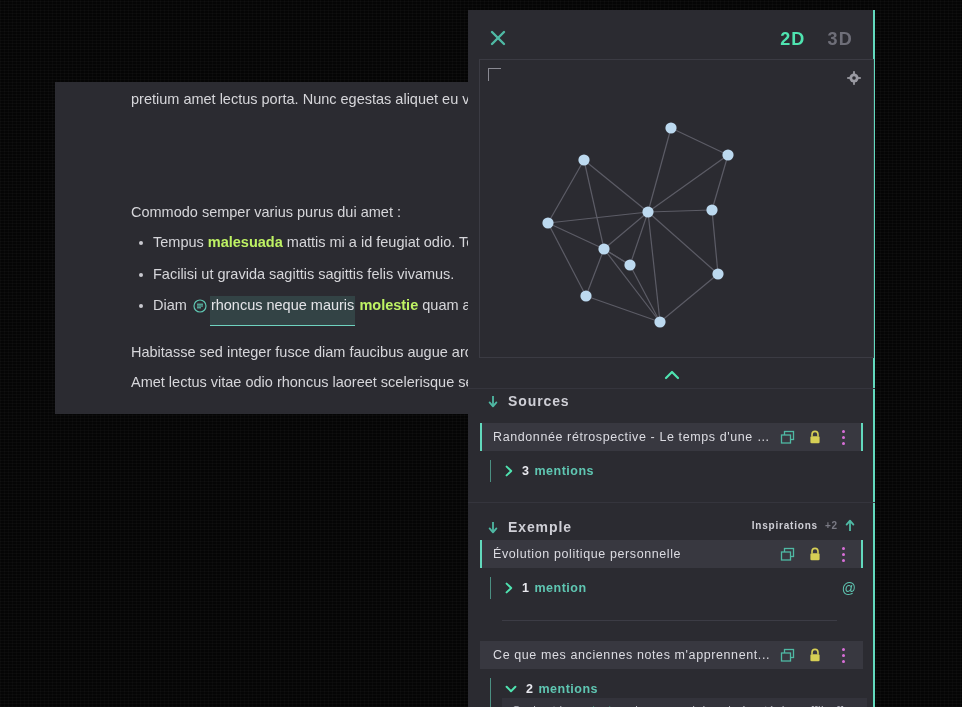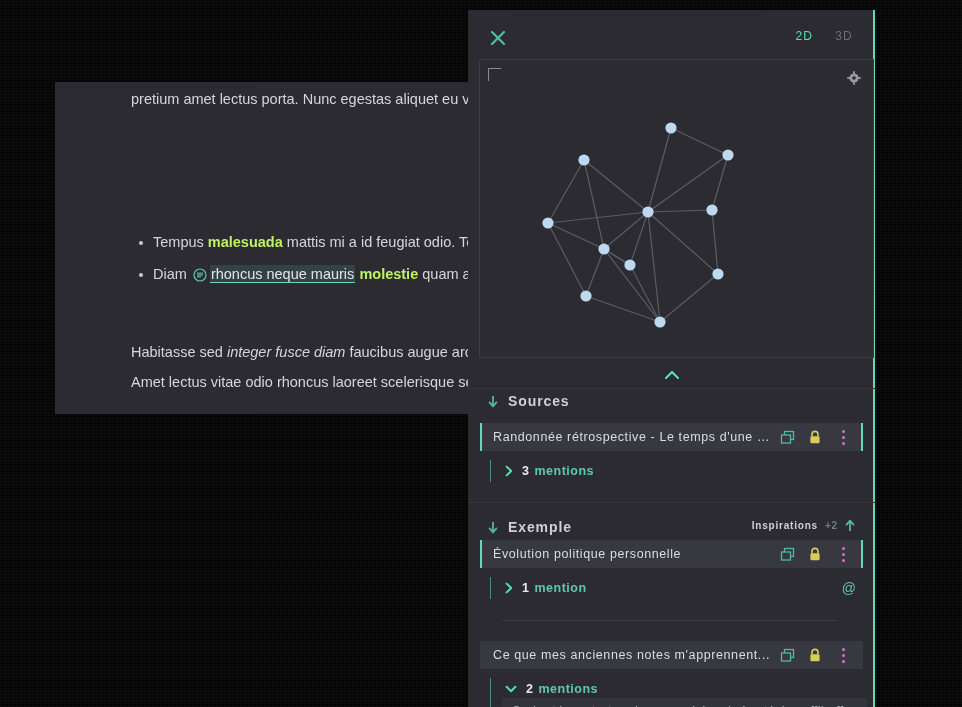--- a/index.html
+++ b/index.html
@@ -50,33 +50,33 @@
   .bullets li{
     position:relative;
     color:#d6d6da;font-size:14.5px;line-height:1.45;
     margin-bottom:10.5px;white-space:nowrap;
   }
   .bullets li:before{
     content:"";position:absolute;left:-14px;top:9px;
     width:4px;height:4px;border-radius:50%;background:#c9c9cf;
   }
   .bold{font-weight:bold;color:#bef264;}
-  .ital{font-style:italic;}
+  .ital{}
   .p-hab{position:absolute;left:76px;top:260px;}
   .p-amet{position:absolute;left:76px;top:290px;}
 
   .link-chip{
     display:inline-block;vertical-align:middle;
     width:14px;height:14px;margin:0 3px 2px 2px;
   }
   .hl-link{
     background:rgba(94,190,175,.16);
     border-bottom:1px solid #6fd3c0;
     color:#e4e4e8;
-    padding:1px 1px 0 1px;
+    padding:1px 1px 12px 1px;
   }
 
   
   .panel{
     position:absolute;left:468px;top:10px;width:407px;height:697px;
     background:#2b2b31;
     overflow:hidden;
   }
   .panel-accent-right{
     position:absolute;right:0;top:0;width:2px;height:697px;
@@ -89,21 +89,21 @@
   }
   .close-x{
     position:absolute;left:21px;top:19px;
     width:18px;height:18px;cursor:pointer;
   }
   .viewmodes{
     position:absolute;right:22px;top:19px;
     display:flex;gap:22px;align-items:center;
   }
   .vm{
-    font-size:12px;font-weight:normal;letter-spacing:1.2px;
+    font-size:18px;font-weight:bold;letter-spacing:1.2px;
     cursor:pointer;
   }
   .vm.active{color:#4fe3b0;}
   .vm.idle{color:#6e6e78;}
 
   
   .graph-box{
     position:absolute;left:11px;top:49px;width:393px;height:297px;
     border:1px solid #3b3b43;
     background:#2b2b31;
@@ -193,24 +193,28 @@
 <body>
 
 <div class="noise-backdrop"></div>
 
 <div class="doc-window">
   <div class="doc-inner">
 
     <div class="doc-line p-top">pretium amet lectus porta. Nunc egestas aliquet eu vivamu</div>
 
 
+    <div class="doc-line p-intro">Commodo semper varius purus dui amet :</div>
 
     <ul class="bullets">
       <li>
         <span>Tempus </span><span class="bold">malesuada</span><span> mattis mi a id feugiat odio. Tortor n</span>
+      </li>
+      <li>
+        <span>Facilisi ut gravida sagittis sagittis felis vivamus.</span>
       </li>
       <li>
         <span>Diam </span><span class="link-chip"><svg width="14" height="14" viewBox="0 0 14 14">
               <circle cx="7" cy="7" r="6" fill="none" stroke="#5fc6b2" stroke-width="1.2"></circle>
               <line x1="4" y1="5.2" x2="10" y2="5.2" stroke="#5fc6b2" stroke-width="1.1"></line>
               <line x1="4" y1="7" x2="10" y2="7" stroke="#5fc6b2" stroke-width="1.1"></line>
               <line x1="4" y1="8.8" x2="8" y2="8.8" stroke="#5fc6b2" stroke-width="1.1"></line>
             </svg></span><span class="hl-link">rhoncus neque mauris</span><span class="bold"> molestie</span><span> quam aliquam</span>
       </li>
     </ul>

